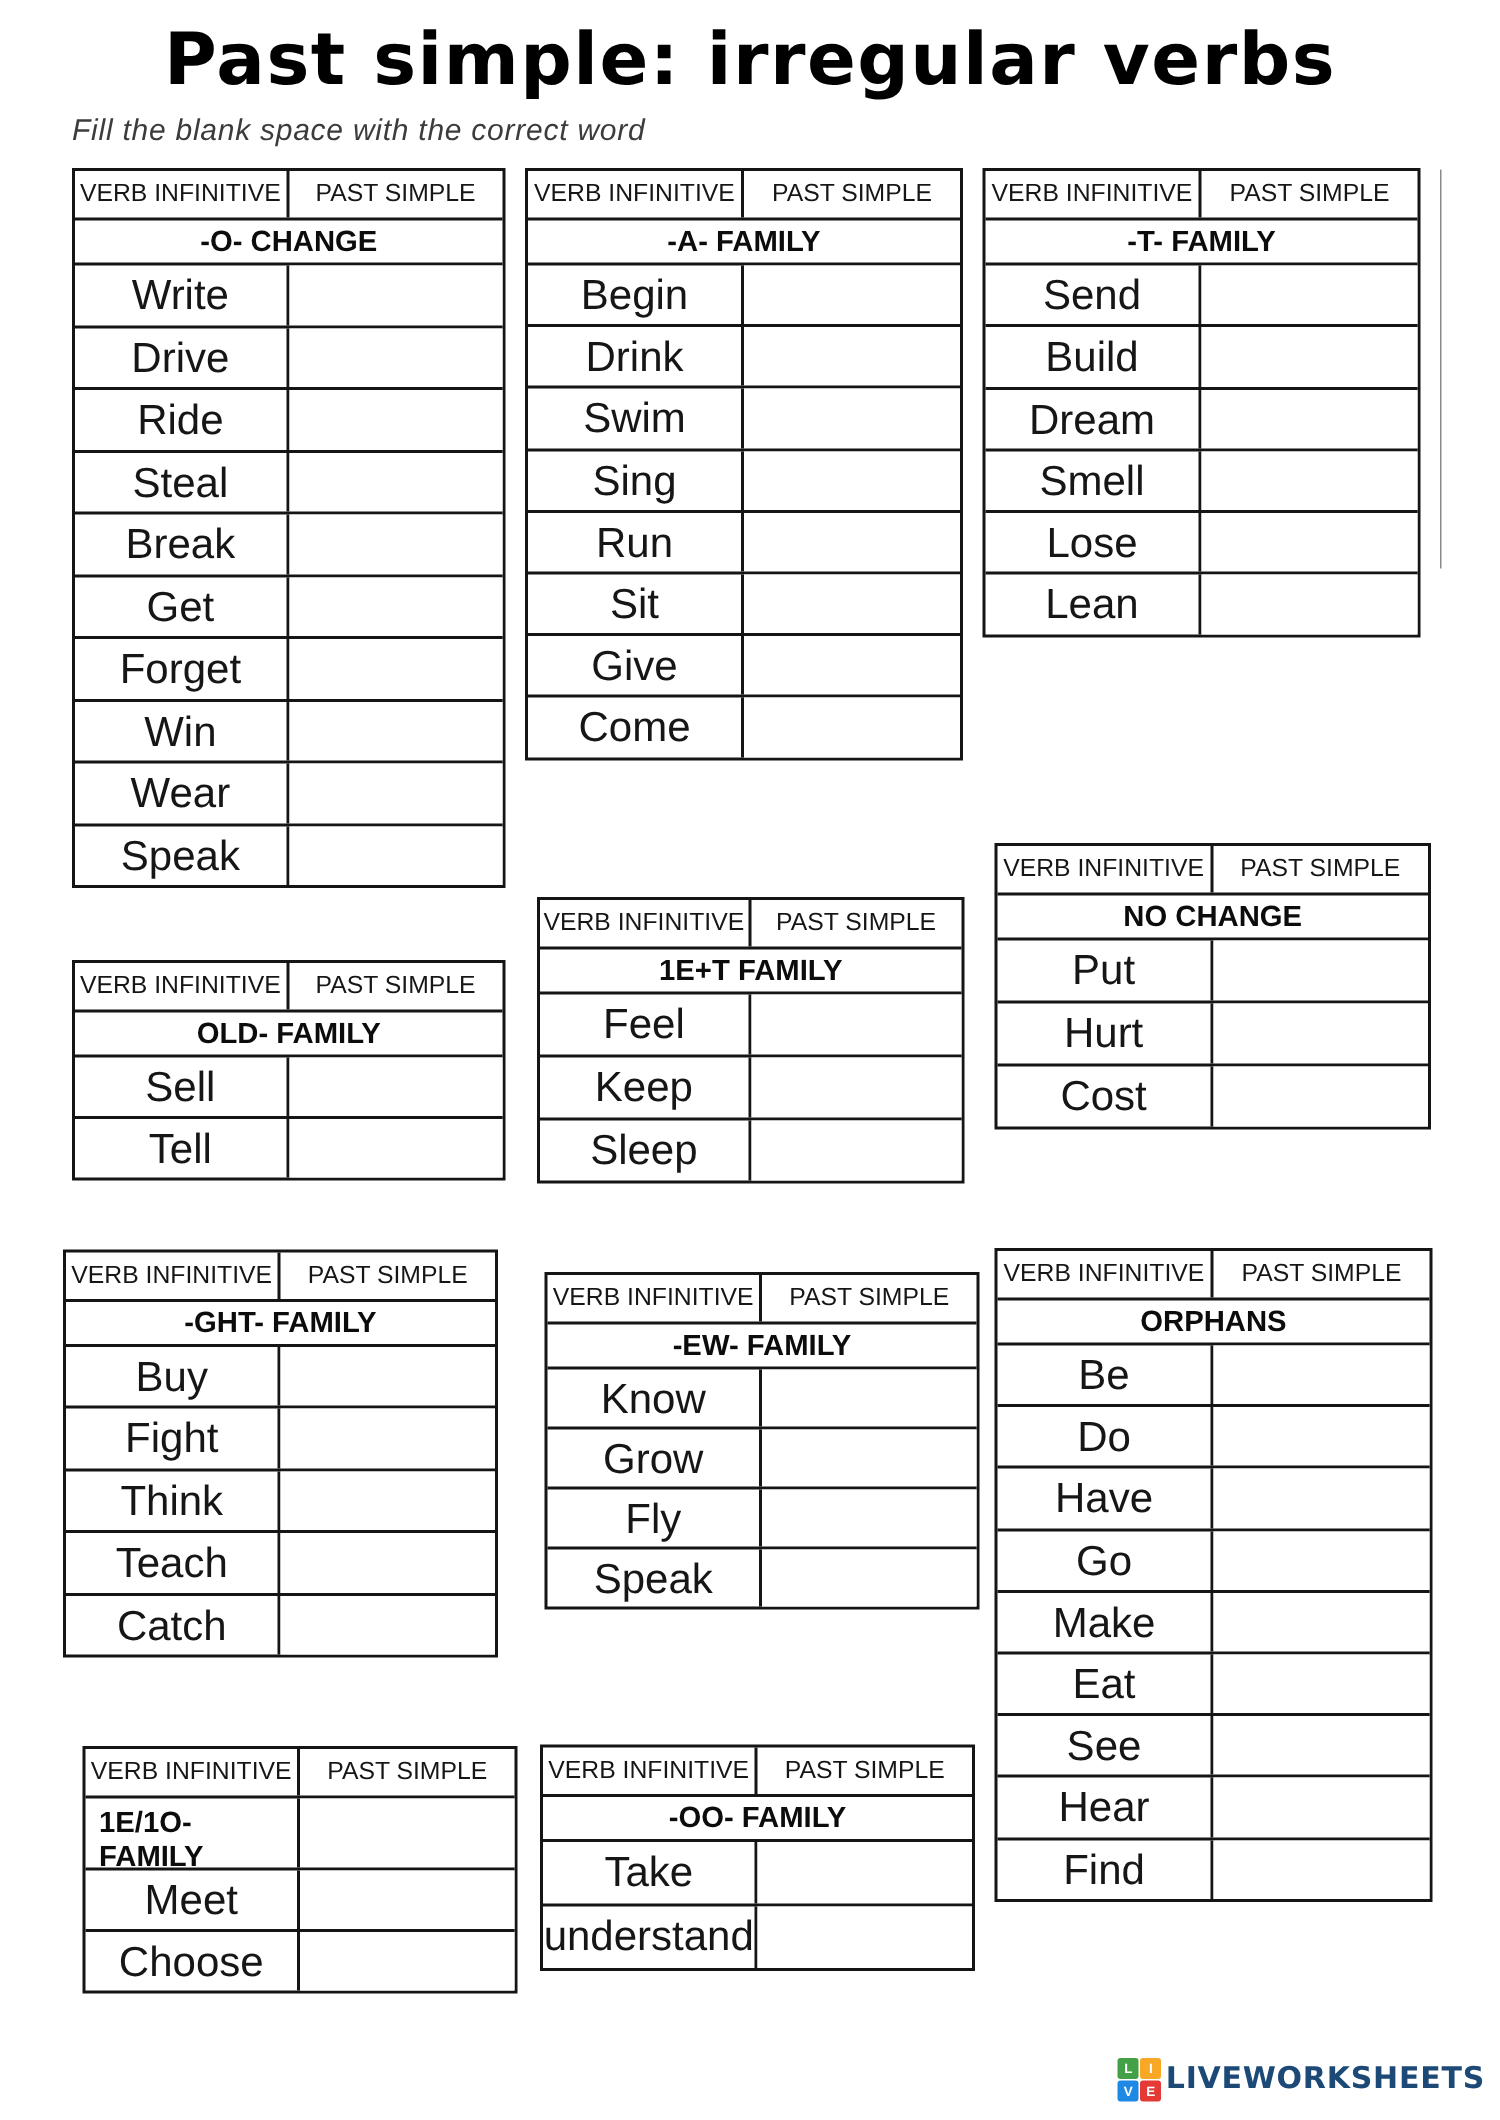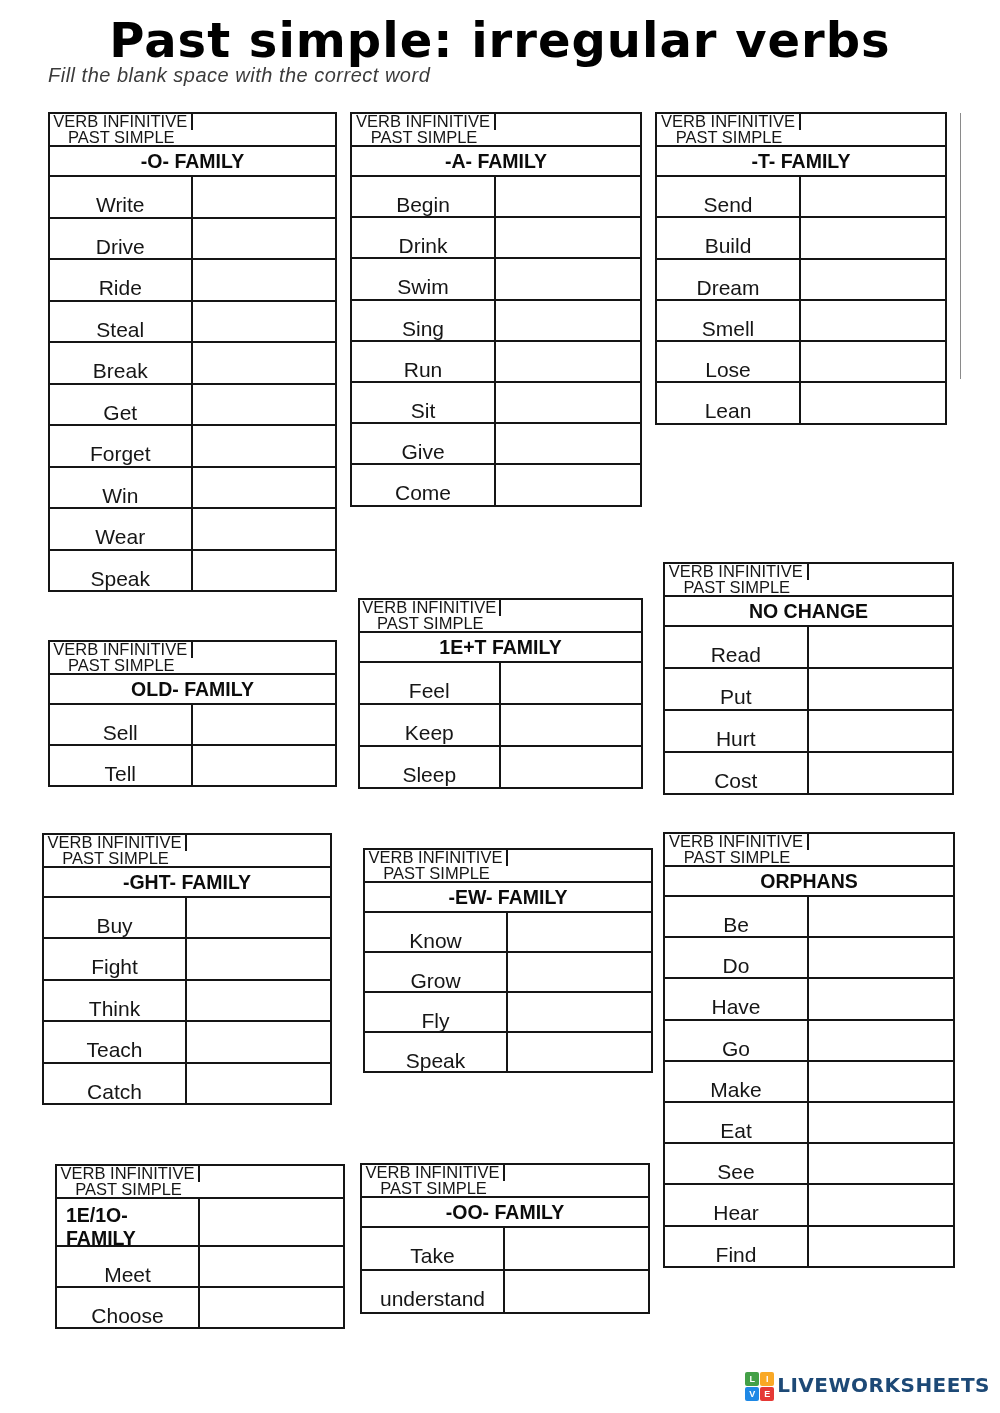--- a/index.html
+++ b/index.html
@@ -8,41 +8,41 @@
     width:1000px; height:1413px; position:relative;
     font-family:"Liberation Sans", sans-serif; color:#101010;
     overflow:hidden;
   }
   .page-title {
     position:absolute; top:12px; left:0; width:1000px;
     text-align:center; font-family:"DejaVu Sans", sans-serif;
     font-weight:bold; font-size:48px; letter-spacing:1px; color:#000;
   }
   .subtitle {
-    position:absolute; top:64px; left:48px;
+    position:absolute; top:76px; left:48px;
     font-size:20px; font-style:italic; color:#3c3c3c; letter-spacing:0.5px;
   }
   .vtable {
     position:absolute; border:2px solid #151515; background:#fff;
     display:flex; flex-direction:column;
   }
   .vrow { display:flex; border-top:2px solid #151515; flex:none; }
-  .vrow:first-child { border-top:none;flex-direction:column; }
+  .vrow:first-child { border-top:none; }
   .header-row { height:31px; }
   .family-row { height:30px; }
   .family-row.tall { height:48px; }
   .verb-row { height:var(--rh, 41.5px); }
   .vcell { overflow:hidden; display:flex; }
   .left  { width:50%; border-right:2px solid #151515; }
   .right { width:50%; }
   .merged { width:100%; }
   .header-cell { align-items:center; justify-content:center; font-size:16.5px; color:#161616; }
   .family-cell { align-items:center; justify-content:center; font-weight:bold; font-size:19.5px; color:#0c0c0c; }
   .family-row.tall .family-cell { align-items:flex-start; justify-content:flex-start; padding:5px 0 0 9px; }
-  .verb-cell { justify-content:center; align-items:flex-start; padding-top:16px; font-size:21px; color:#161616; }
+  .verb-cell { justify-content:center; align-items:flex-start; padding-top:4px; font-size:28px; color:#161616; }
   .blank { background:#fff; }
   .edge-line { position:absolute; left:960px; top:113px; width:1px; height:266px; background:#8a8a8a; }
   .footer {
     position:absolute; top:1368px; right:10px;
     display:flex; align-items:center; gap:3px;
   }
   .logo-grid {
     display:grid; grid-template-columns:14px 14px; grid-template-rows:14px 14px;
     gap:1px; margin-top:4px;
   }
@@ -61,21 +61,21 @@
 
 <div class="page-title">Past simple: irregular verbs</div>
 <div class="subtitle">Fill the blank space with the correct word</div>
 
 <div class="vtable" style="left:48px;  top:112px;  width:289px; --rh:41.5px;">
     <div class="vrow header-row">
       <div class="vcell left header-cell">VERB INFINITIVE</div>
       <div class="vcell right header-cell">PAST SIMPLE</div>
     </div>
     <div class="vrow family-row">
-      <div class="vcell merged family-cell">-O- FAMILY</div>
+      <div class="vcell merged family-cell">-O- CHANGE</div>
     </div>
     <div class="vrow verb-row">
       <div class="vcell left verb-cell">Write</div>
       <div class="vcell right blank"></div>
     </div>
     <div class="vrow verb-row">
       <div class="vcell left verb-cell">Drive</div>
       <div class="vcell right blank"></div>
     </div>
     <div class="vrow verb-row">
@@ -223,24 +223,20 @@
       <div class="vcell right blank"></div>
     </div>
   </div>
 <div class="vtable" style="left:663px; top:562px;  width:291px; --rh:42px;">
     <div class="vrow header-row">
       <div class="vcell left header-cell">VERB INFINITIVE</div>
       <div class="vcell right header-cell">PAST SIMPLE</div>
     </div>
     <div class="vrow family-row">
       <div class="vcell merged family-cell">NO CHANGE</div>
-    </div>
-    <div class="vrow verb-row">
-      <div class="vcell left verb-cell">Read</div>
-      <div class="vcell right blank"></div>
     </div>
     <div class="vrow verb-row">
       <div class="vcell left verb-cell">Put</div>
       <div class="vcell right blank"></div>
     </div>
     <div class="vrow verb-row">
       <div class="vcell left verb-cell">Hurt</div>
       <div class="vcell right blank"></div>
     </div>
     <div class="vrow verb-row">

